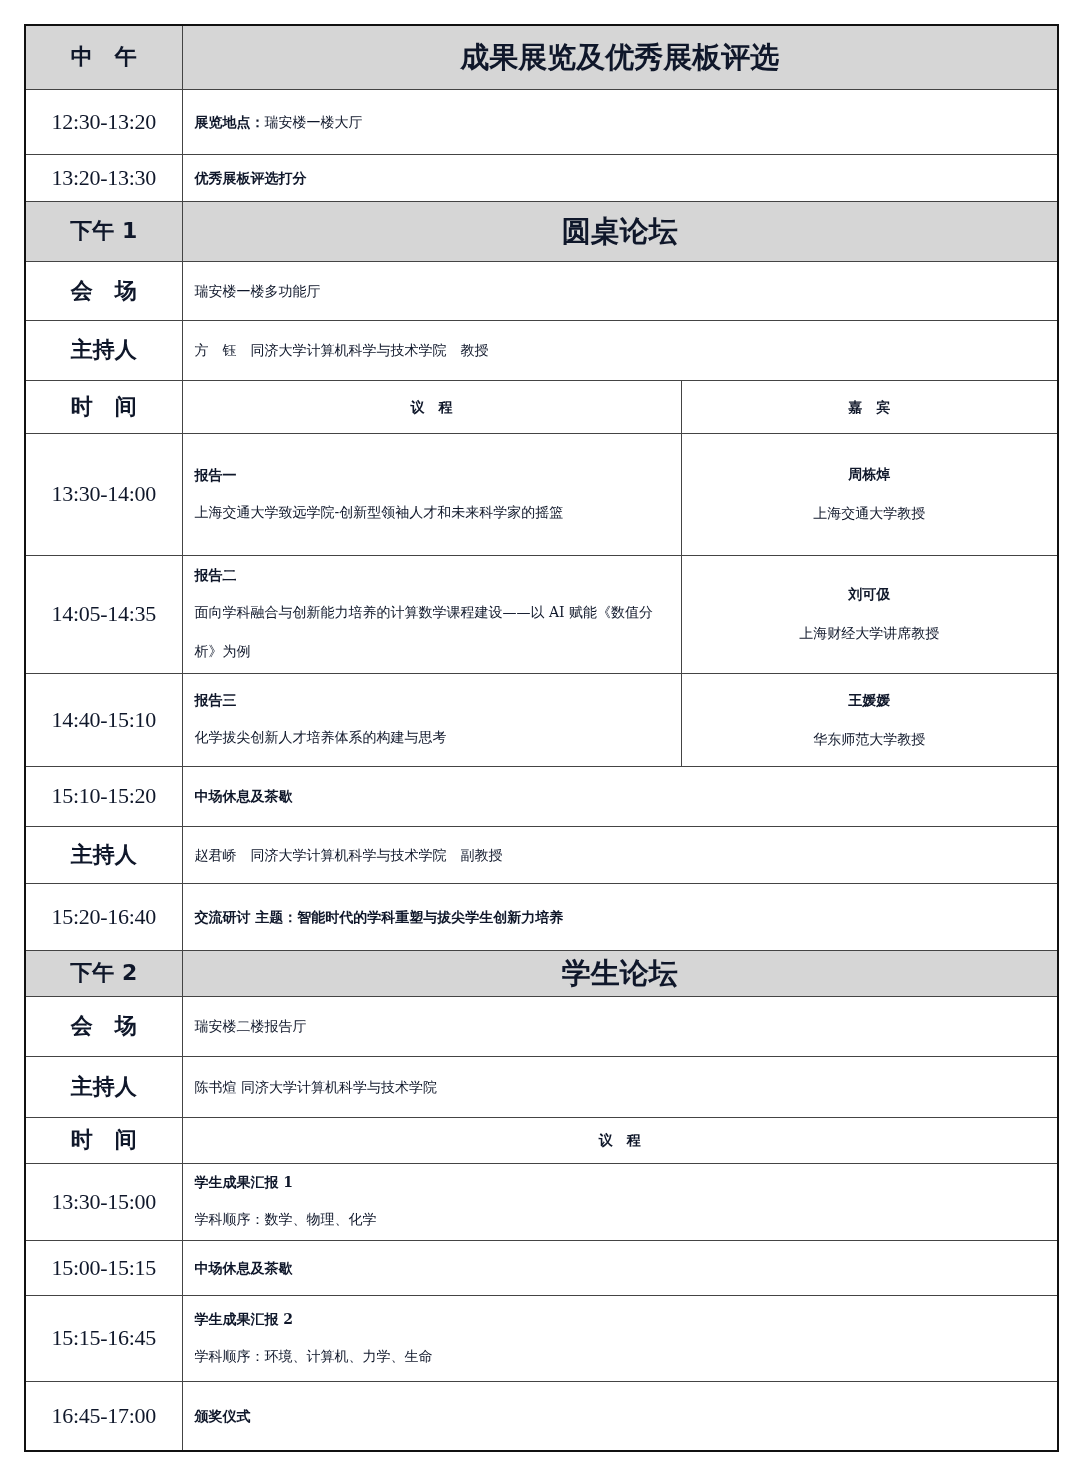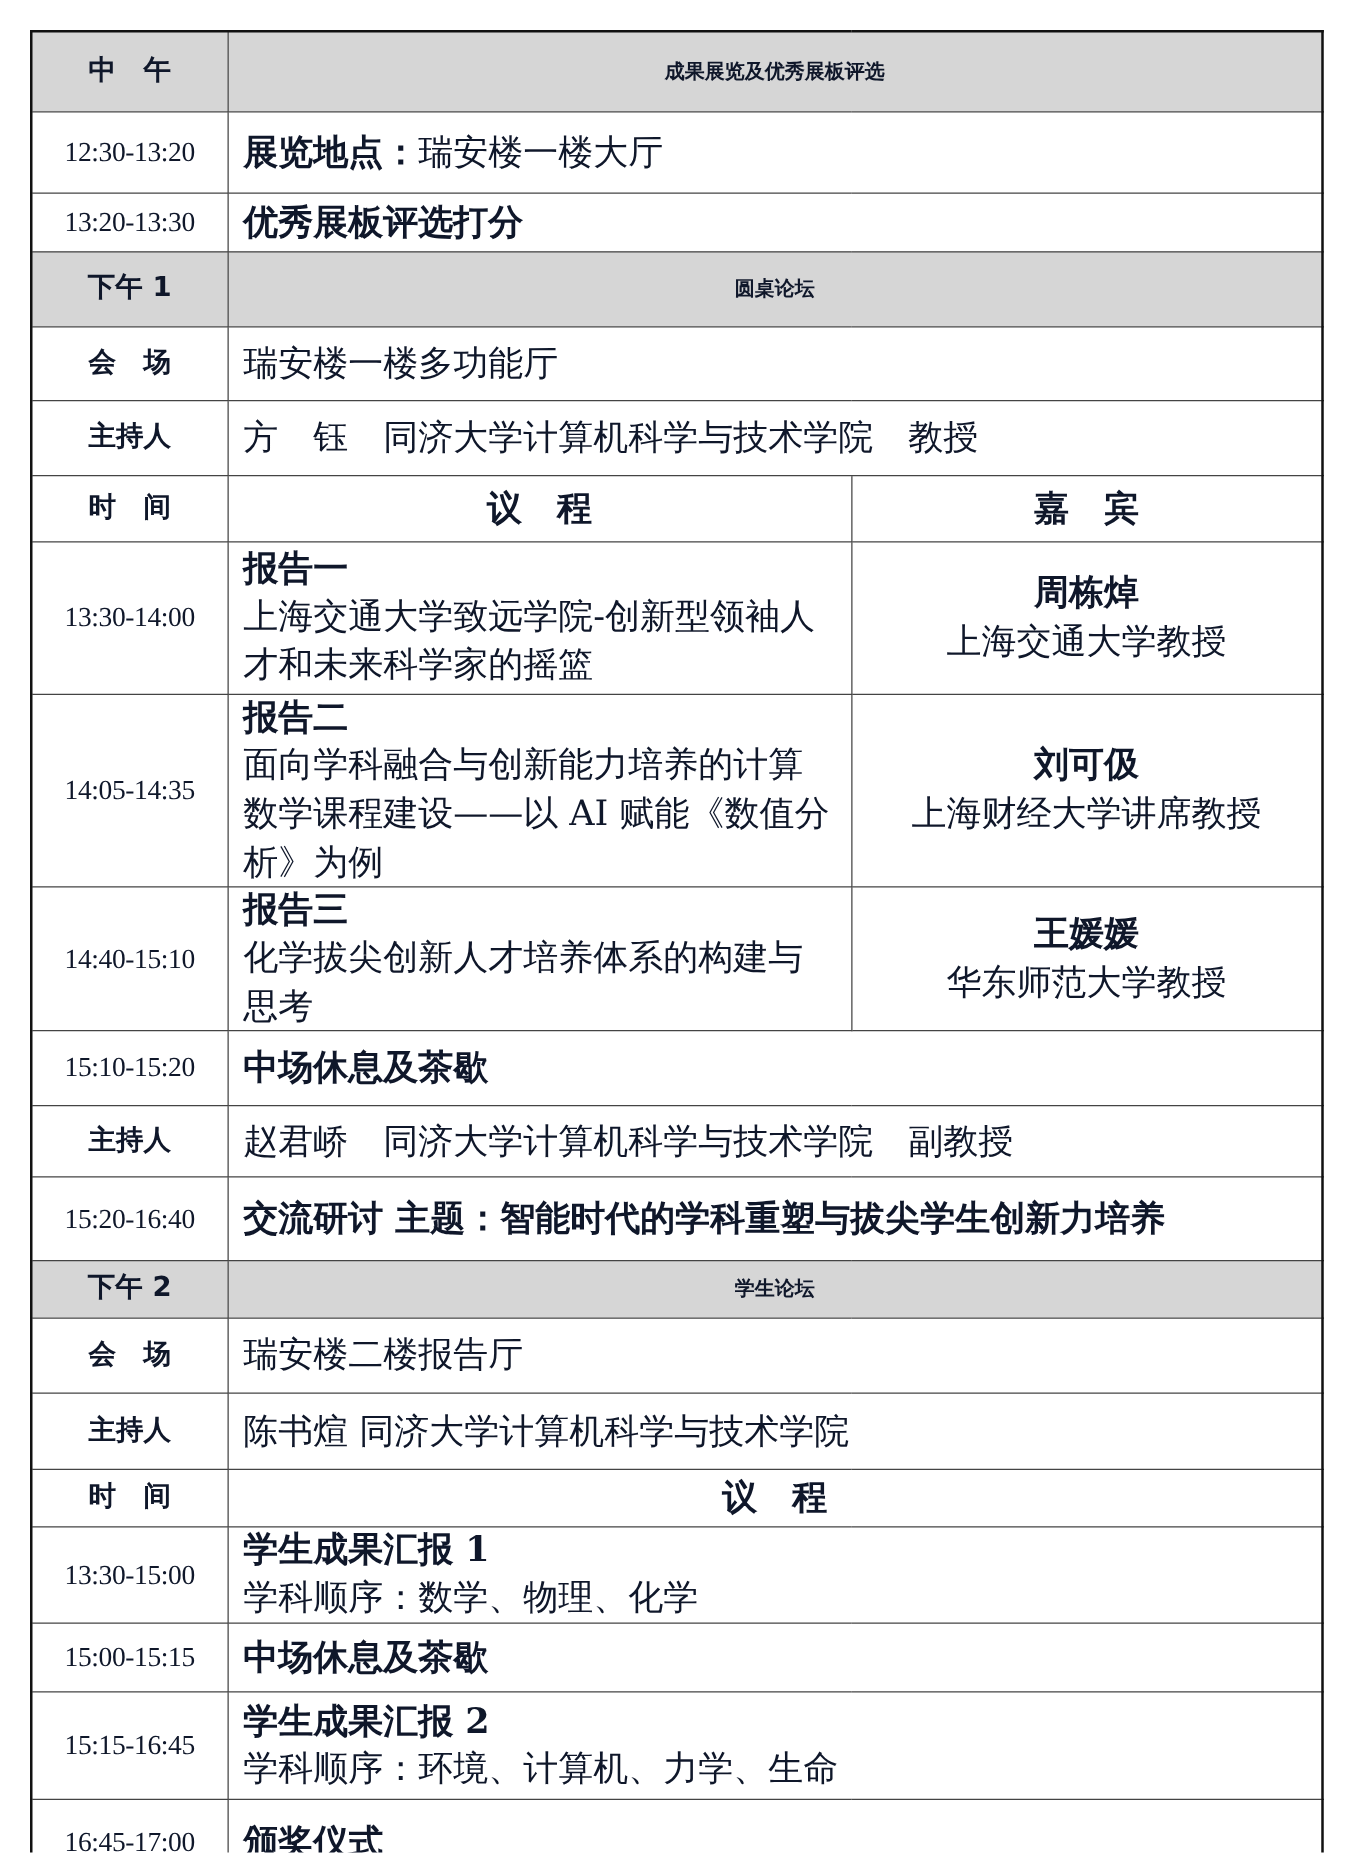--- a/index.html
+++ b/index.html
@@ -6,34 +6,34 @@
   body { width: 1080px; height: 1482px; position: relative; overflow: hidden; }
   .tbl {
     position: absolute; left: 24px; top: 24px; width: 1033px;
     border: 2.5px solid #111; box-sizing: border-box;
     border-collapse: collapse; table-layout: fixed;
     font-family: "DejaVu Serif", "Liberation Serif", serif;
     color: #0f172a;
   }
   .tbl td {
     border: 1.3px solid #444; padding: 0 12px; box-sizing: border-box;
-    vertical-align: middle; font-size: 28px; line-height: 38px;
+    vertical-align: middle; font-size: 14px; line-height: 38px;
   }
   .tbl td.time {
     text-align: center; padding: 0 4px; font-size: 22px;
     font-family: "Liberation Serif", "DejaVu Serif", serif;
     letter-spacing: -0.3px;
   }
   .tbl td.label {
     text-align: center; font-weight: bold; font-size: 22px;
     font-family: "DejaVu Sans", "Liberation Sans", sans-serif;
   }
   .tbl tr.section td { background: #d6d6d6; }
   .tbl tr.section td.sec-title {
-    text-align: center; font-weight: bold; font-size: 16px;
+    text-align: center; font-weight: bold; font-size: 29px;
     font-family: "DejaVu Sans", "Liberation Sans", sans-serif;
   }
   .tbl td.colhead {
     text-align: center; font-weight: bold;
     font-family: "DejaVu Sans", "Liberation Sans", sans-serif;
   }
   .sans { font-family: "DejaVu Sans", "Liberation Sans", sans-serif; }
   .b { font-weight: bold; }
   .talk-title { font-weight: bold; display: block; line-height: 36px; }
   .talk-desc { display: block; line-height: 39px; }

